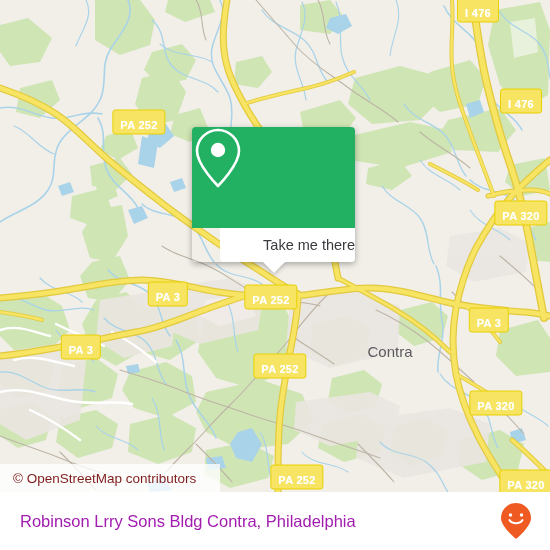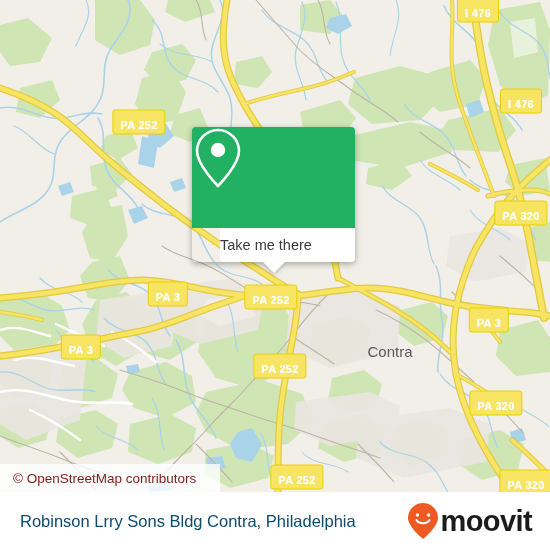--- a/index.html
+++ b/index.html
@@ -53,21 +53,21 @@
   #popup-head {
     height: 101px;
     background: #22b063;
     border-radius: 4px 4px 0 0;
     display: flex; align-items: center; justify-content: center;
   }
   #popup-action {
     height: 34px;
     background: #ffffff;
     border-radius: 0 0 4px 4px;
-    display: flex; align-items: center; justify-content: flex-start;
+    display: flex; align-items: center; justify-content: flex-end;
     color: #3b3b3f;
     font-size: 14.5px;
     cursor: pointer;
     position: relative;
     z-index: 2;
     margin-left: 28px;
   }
   #popup-tail {
     position: absolute;
     left: 50%; bottom: -11px;
@@ -95,21 +95,21 @@
   
   #footer {
     position: absolute; left: 0; top: 492px;
     width: 550px; height: 58px;
     background: #ffffff;
     display: flex; align-items: center;
     z-index: 60;
   }
   #footer-title {
     margin-left: 20px;
-    color: #0c4a6e;
+    color: #a21caf;
     font-size: 16.5px;
     white-space: nowrap;
   }
   #brand {
     position: absolute; right: 18px; top: 50%;
     transform: translateY(-50%);
     display: flex; align-items: center; gap: 2px;
   }
   #brand-word {
     color: #1b1b1b;
@@ -378,17 +378,16 @@
 
   <div id="footer">
     <div id="footer-title">Robinson Lrry Sons Bldg Contra, Philadelphia</div>
     <div id="brand">
       <svg width="32" height="38" viewBox="0 0 32 38">
         <path d="M16 1 C7.7 1 1 7.7 1 16 C1 25 16 37 16 37 C16 37 31 25 31 16 C31 7.7 24.3 1 16 1 Z" fill="#ef5a23"></path>
         <circle cx="10.5" cy="13" r="1.7" fill="#ffffff"></circle>
         <circle cx="21.5" cy="13" r="1.7" fill="#ffffff"></circle>
         <path d="M9.5 18 C12 22.4 20 22.4 22.5 18" fill="none" stroke="#ffffff" stroke-width="2" stroke-linecap="round"></path>
       </svg>
-      <span id="brand-word">moovit</span>
     </div>
   </div>
 
 </div>
 
 </body></html>

